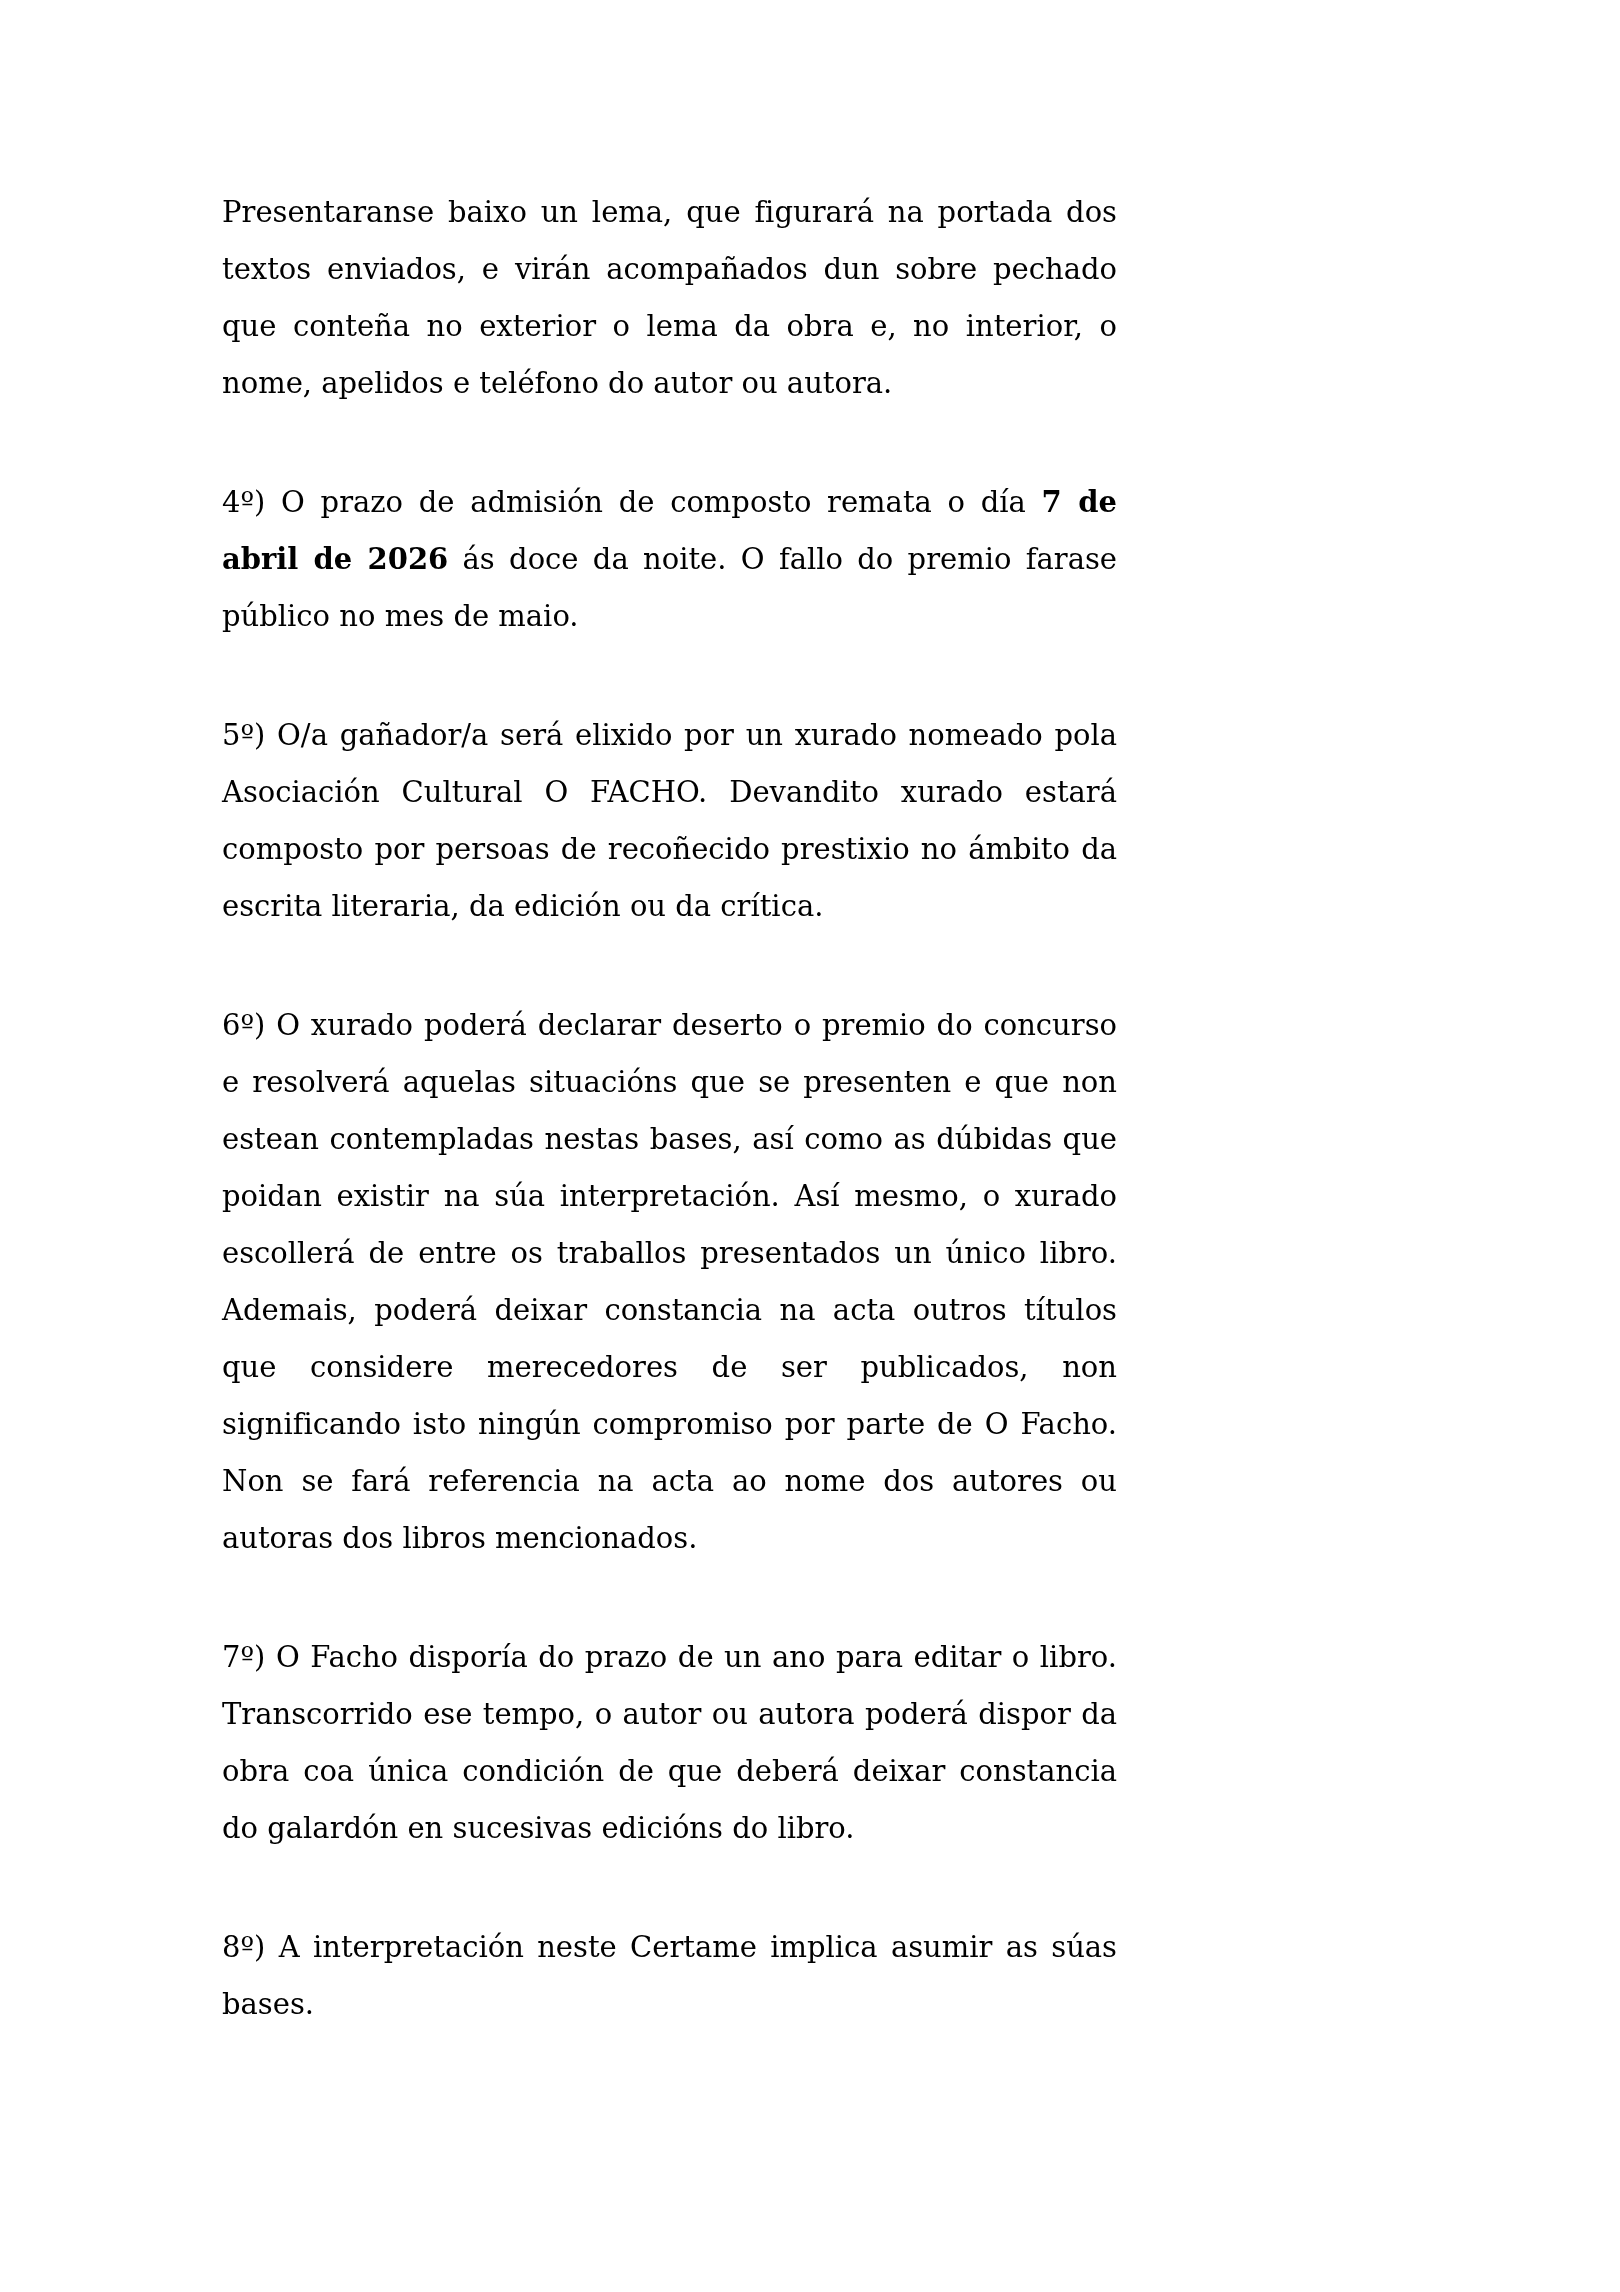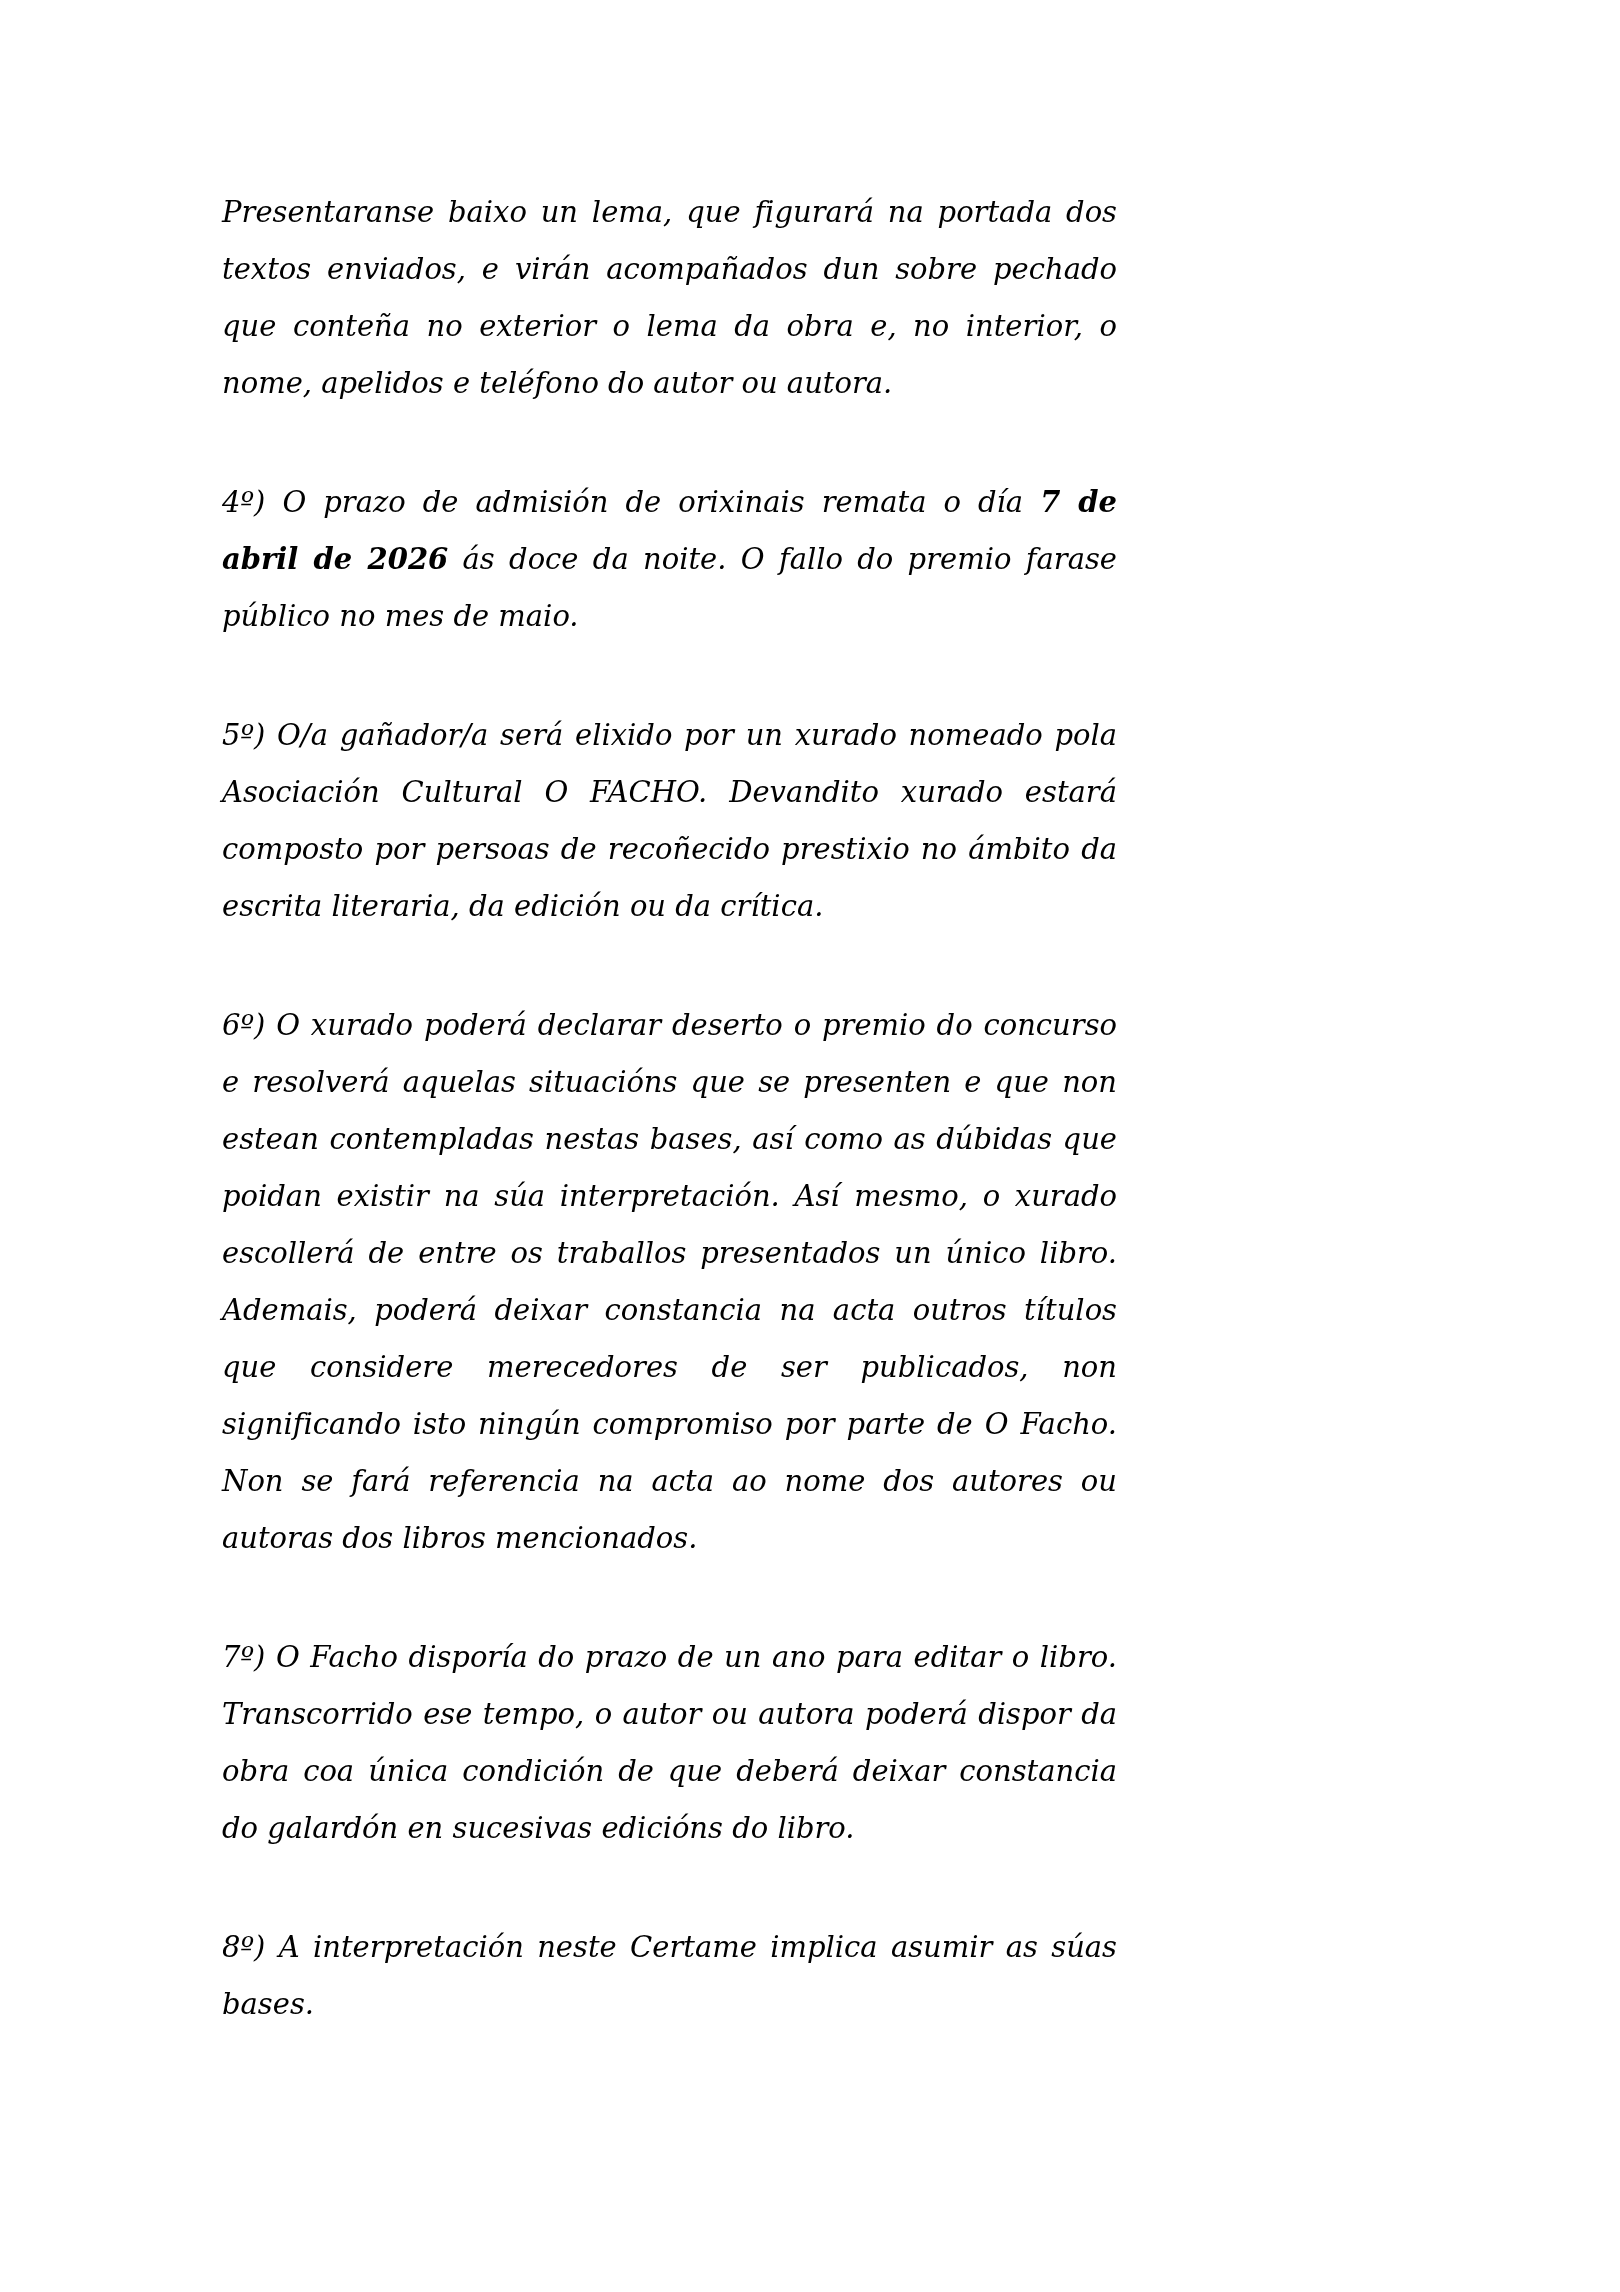--- a/index.html
+++ b/index.html
@@ -15,42 +15,41 @@
   .page {
     box-sizing: border-box;
     width: 1340px;
     height: 2293px;
     padding: 184px 223px 59px 222px;
     background: var(--page-bg, #ffffff);
     color: var(--text-color, #000000);
     font-family: "DejaVu Serif", "Liberation Serif", serif;
     font-size: 29px;
     line-height: 57px;
-    font-style: italic;
   }
   .page p {
     margin: 0 0 62px 0;
     text-align: justify;
   }
   .page p:last-child {
     margin-bottom: 0;
   }
   .bold {
     font-weight: 700;
   }
 </style>
 </head>
 <body>
 
 <main class="page">
 
   <p><span>Presentaranse baixo un lema, que figurará na portada dos textos enviados, e virán acompañados dun sobre pechado que conteña no exterior o lema da obra e, no interior, o nome, apelidos e teléfono do autor ou autora.</span></p>
 
 
-  <p><span>4º) O prazo de admisión de orixinais remata o día </span><span class="bold">7 de abril de 2026</span><span> ás doce da noite. O fallo do premio farase público no mes de maio.</span></p>
+  <p><span>4º) O prazo de admisión de composto remata o día </span><span class="bold">7 de abril de 2026</span><span> ás doce da noite. O fallo do premio farase público no mes de maio.</span></p>
 
   <p><span>5º) O/a gañador/a será elixido por un xurado nomeado pola Asociación Cultural O FACHO. Devandito xurado estará composto por persoas de recoñecido prestixio no ámbito da escrita literaria, da edición ou da crítica.</span></p>
 
   <p><span>6º) O xurado poderá declarar deserto o premio do concurso e resolverá aquelas situacións que se presenten e que non estean contempladas nestas bases, así como as dúbidas que poidan existir na súa interpretación. Así mesmo, o xurado escollerá de entre os traballos presentados un único libro. Ademais, poderá deixar constancia na acta outros títulos que considere merecedores de ser publicados, non significando isto ningún compromiso por parte de O Facho. Non se fará referencia na acta ao nome dos autores ou autoras dos libros mencionados.</span></p>
 
   <p><span>7º) O Facho disporía do prazo de un ano para editar o libro. Transcorrido ese tempo, o autor ou autora poderá dispor da obra coa única condición de que deberá deixar constancia do galardón en sucesivas edicións do libro.</span></p>
 
   <p><span>8º) A interpretación neste Certame implica asumir as súas bases.</span></p>
 
 </main>

